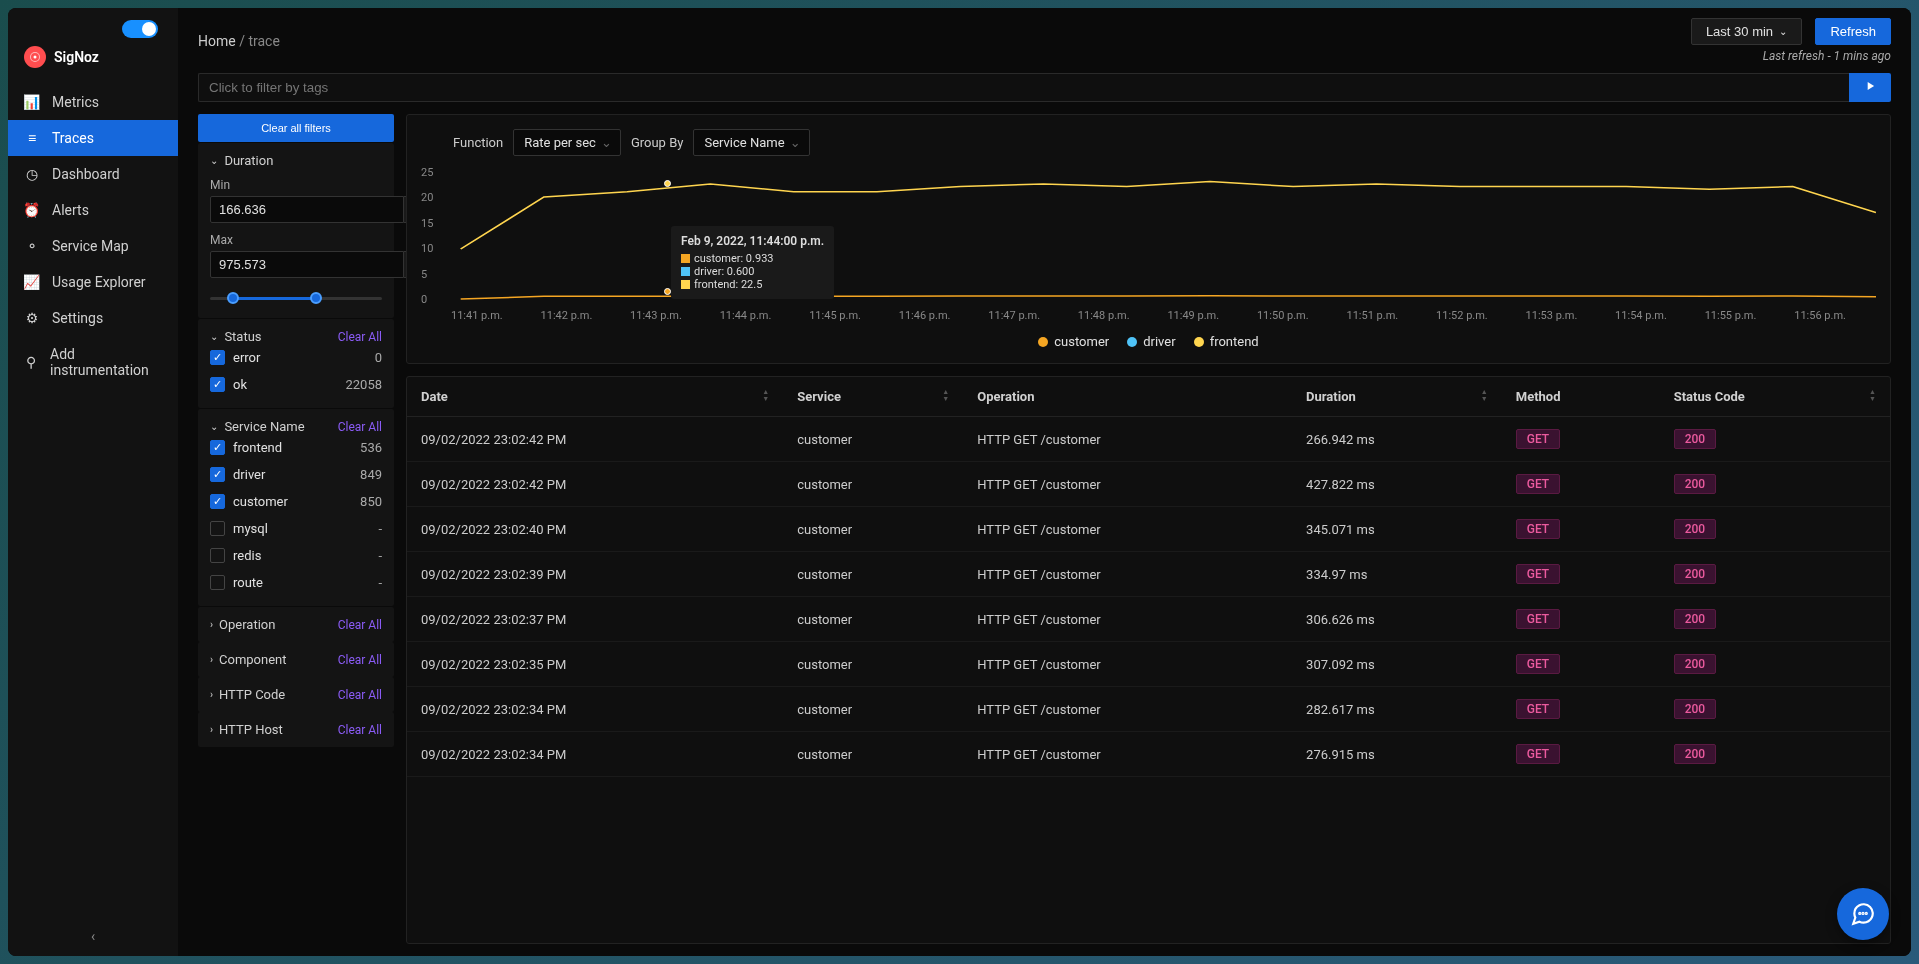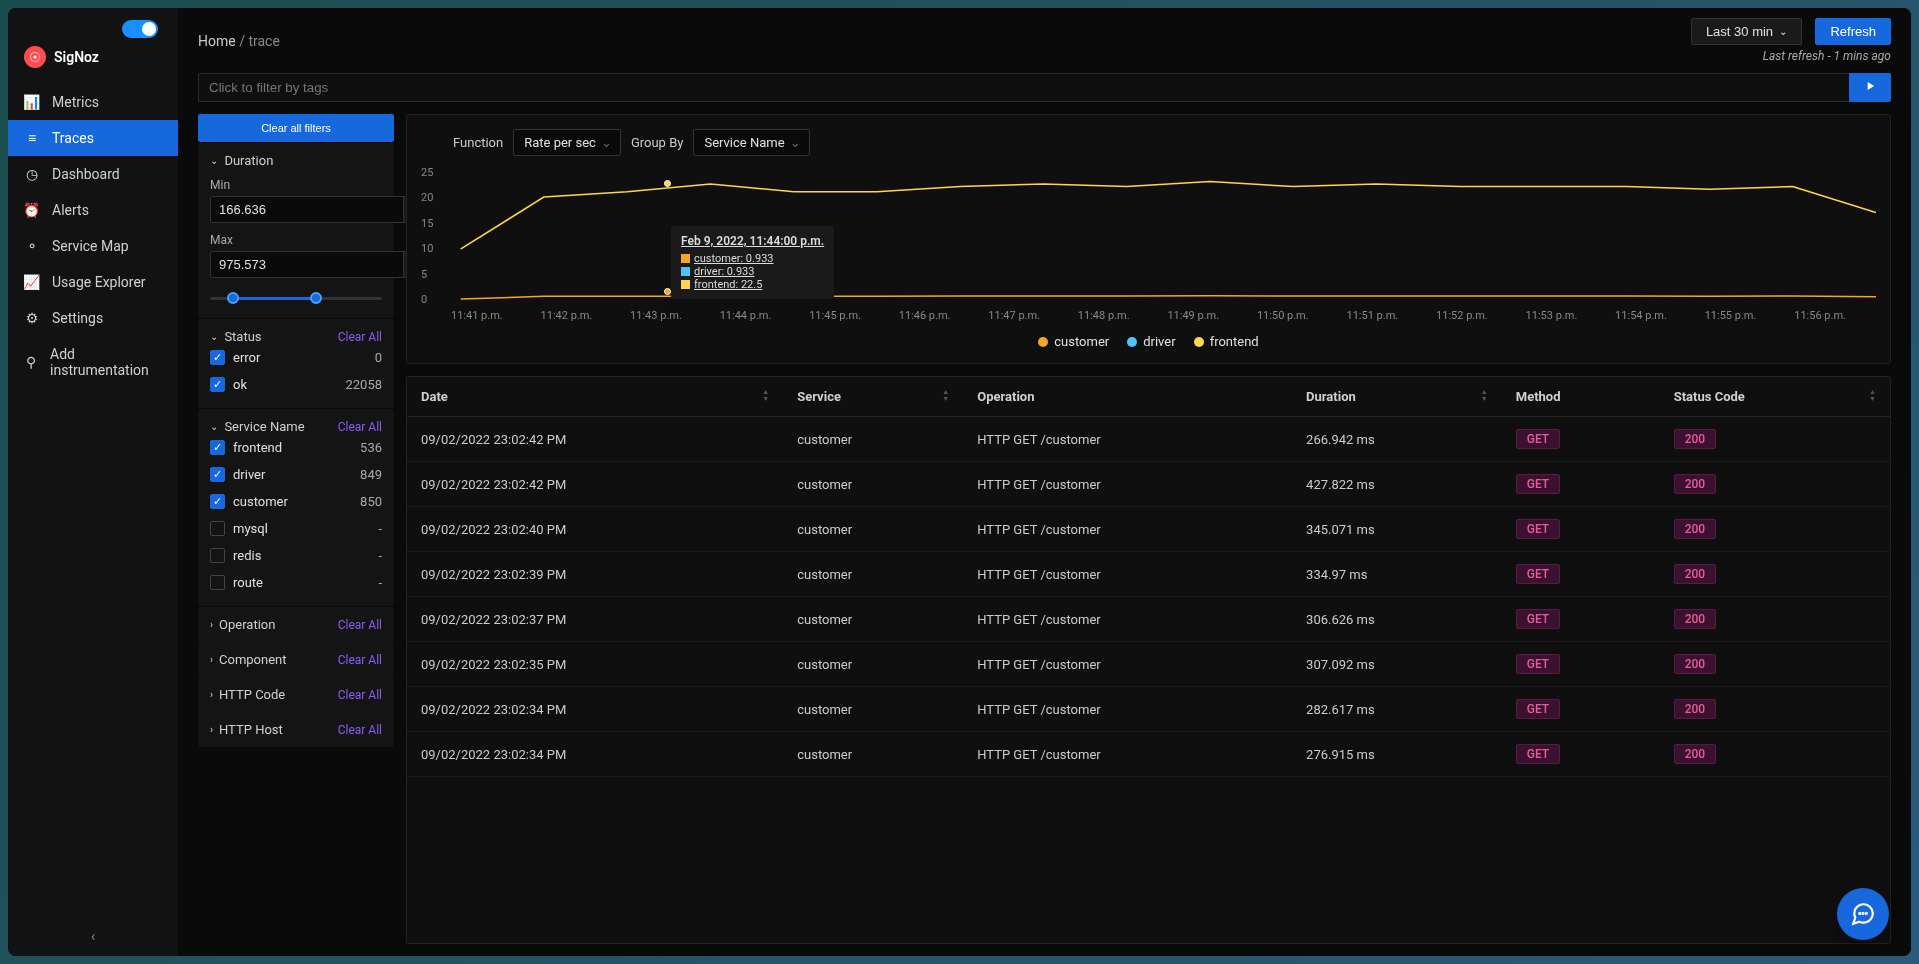--- a/index.html
+++ b/index.html
@@ -149,21 +149,21 @@
 .select::after { content: '⌄'; position: absolute; right: 8px; color: #666; }
 .chart-area { position: relative; height: 160px; }
 .chart-svg { width: 100%; height: 140px; }
 .x-axis { display: flex; justify-content: space-between; font-size: 11px; color: #888; padding: 0 30px;}
 .chart-legend { display: flex; justify-content: center; gap: 18px; margin-top: 8px; font-size: 13px;}
 .legend-item { display: flex; align-items: center; gap: 6px; }
 .dot { width: 10px; height: 10px; border-radius: 50%; }
 .tooltip {
   position: absolute; background: #1a1a1a; border-radius: 3px;
   padding: 8px 10px; font-size: 11px; color: #ddd;
-  top: 60px; left: 250px; z-index: 10; text-decoration: underline;
+  top: 60px; left: 250px; z-index: 10;
 }
 .tooltip-title { font-weight: 600; margin-bottom: 4px; font-size: 12px;}
 .tooltip-row { display: flex; align-items: center; gap: 4px; }
 .tooltip-swatch { width: 9px; height: 9px; }
 .point-marker {
   position: absolute; width: 7px; height: 7px; border-radius: 50%;
   border: 1px solid #fff;
 }
 .table-card {
   background: #0f0f0f; border: 1px solid #222; border-radius: 3px;
@@ -448,21 +448,21 @@
             <div class="point-marker" style="background:#f5a623; top:122px; left:243px;"></div>
             <div class="tooltip">
               <div class="tooltip-title">Feb 9, 2022, 11:44:00 p.m.</div>
               <div id="tooltip-rows">
                   <div class="tooltip-row">
                     <span class="tooltip-swatch" style="background:#f5a623"></span>
                     <span>customer: 0.933</span>
                   </div>
                   <div class="tooltip-row">
                     <span class="tooltip-swatch" style="background:#4fc3f7"></span>
-                    <span>driver: 0.933</span>
+                    <span>driver: 0.600</span>
                   </div>
                   <div class="tooltip-row">
                     <span class="tooltip-swatch" style="background:#ffd54f"></span>
                     <span>frontend: 22.5</span>
                   </div>
                 </div>
             </div>
             <div class="x-axis" id="x-axis">
                 <span>11:41 p.m.</span>
                 <span>11:42 p.m.</span>

